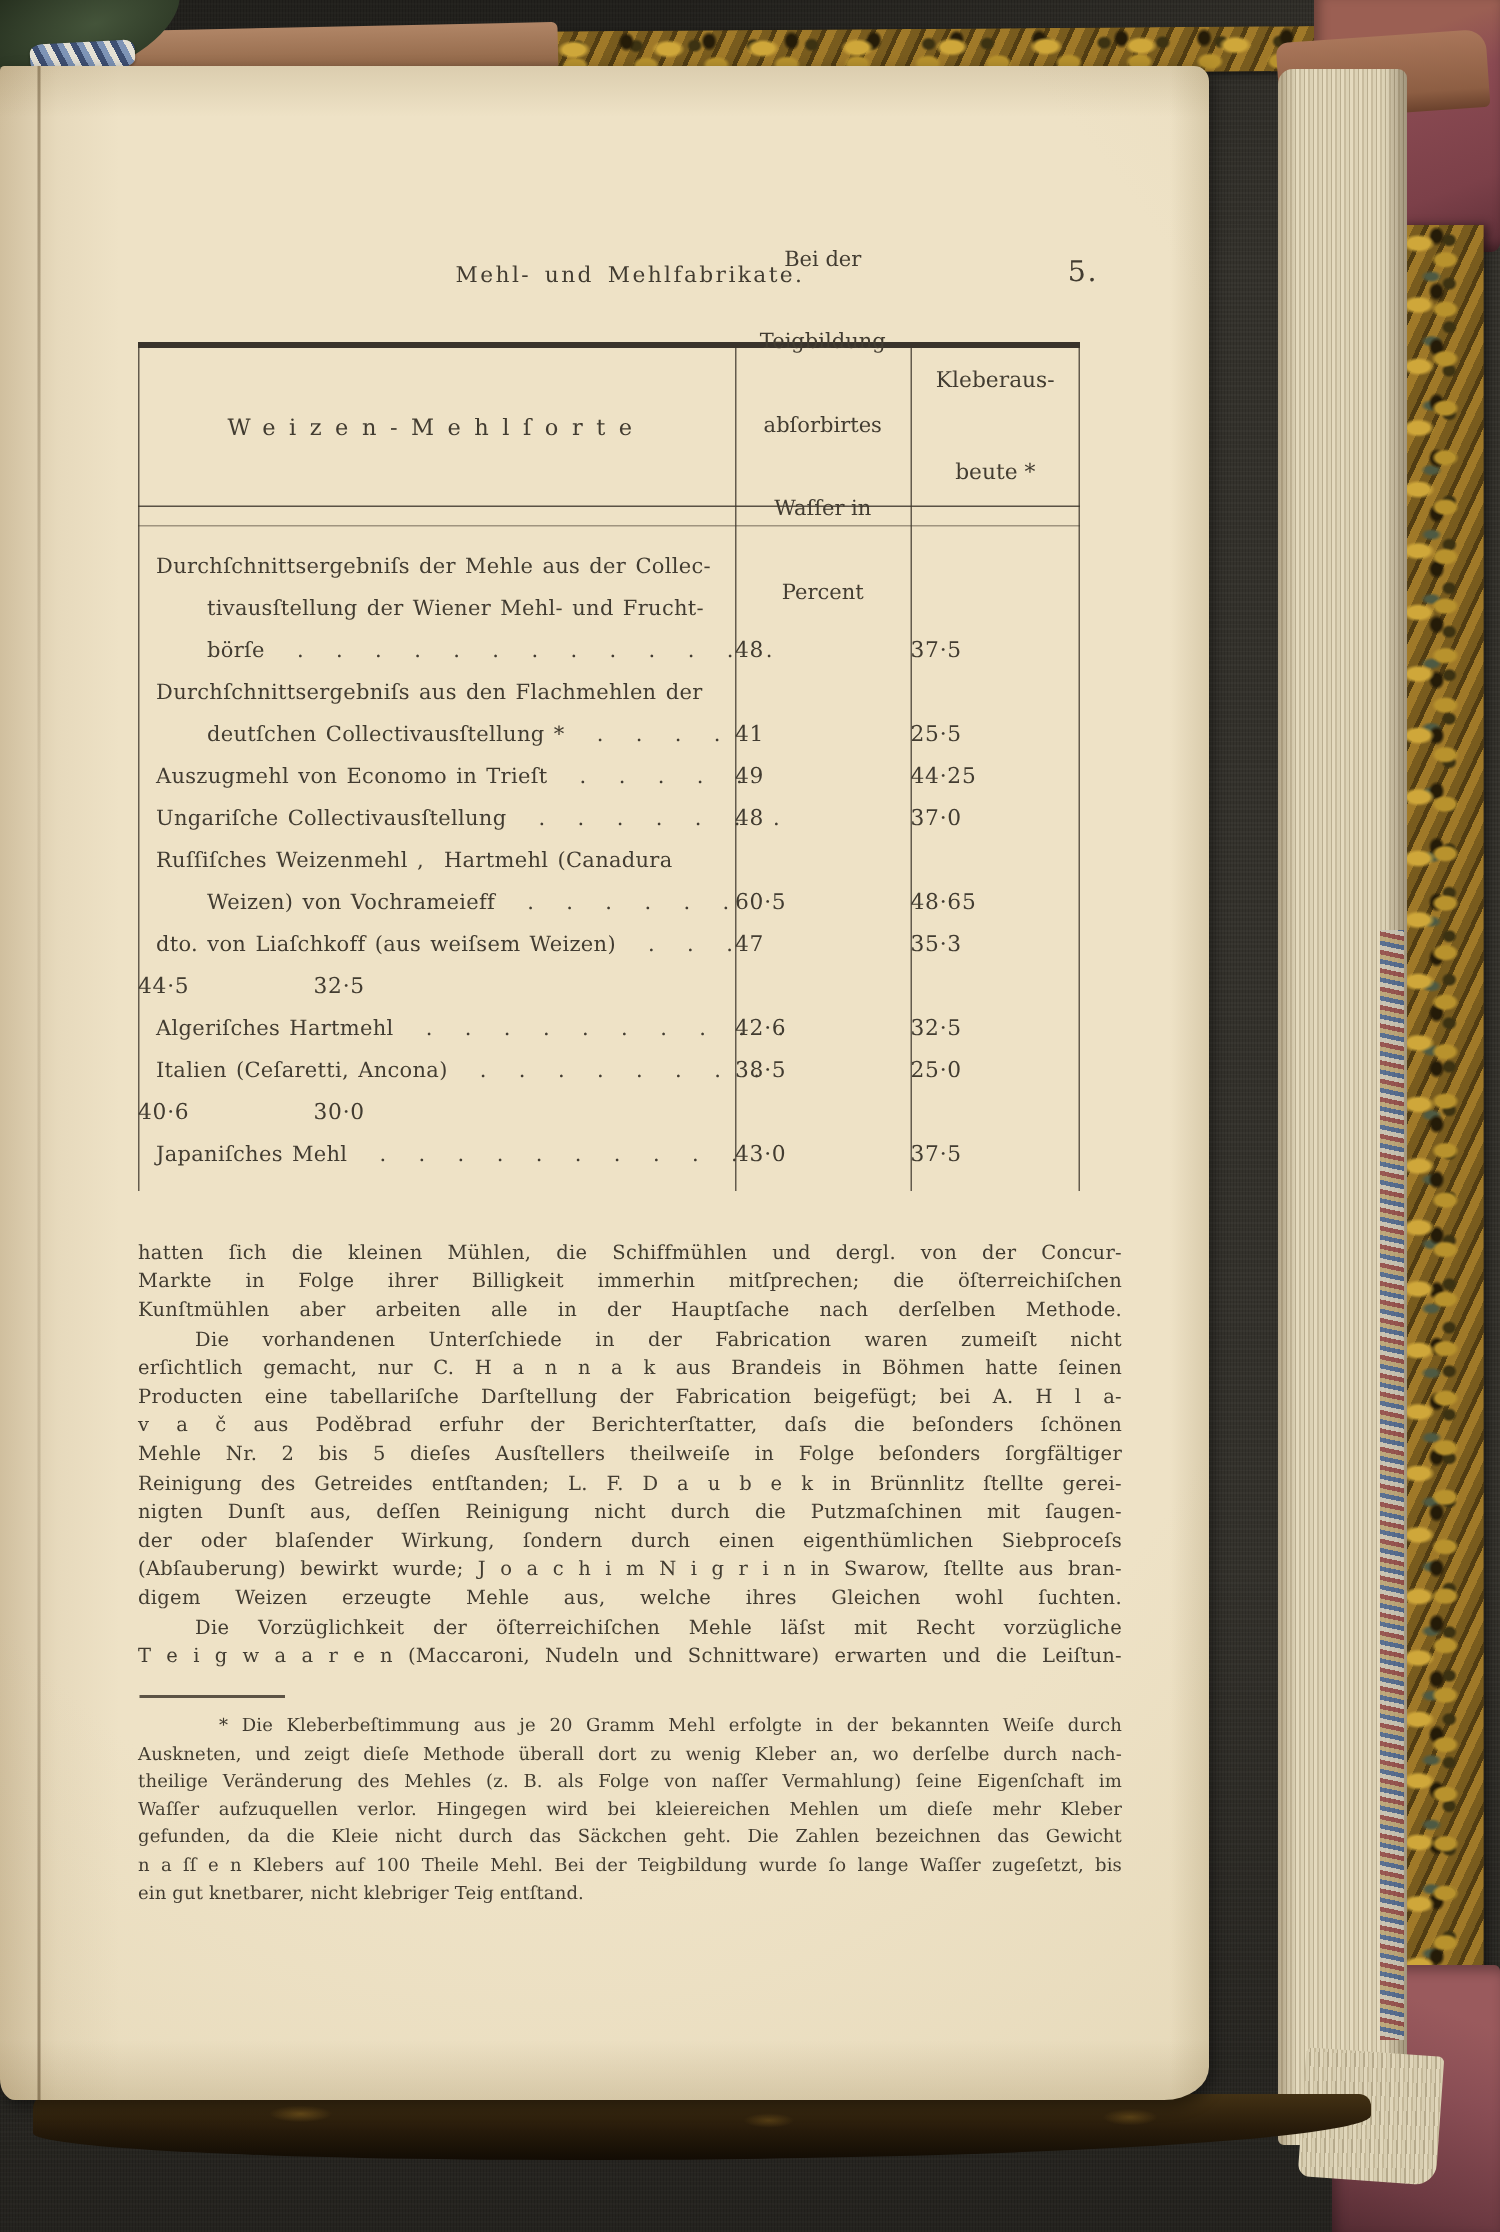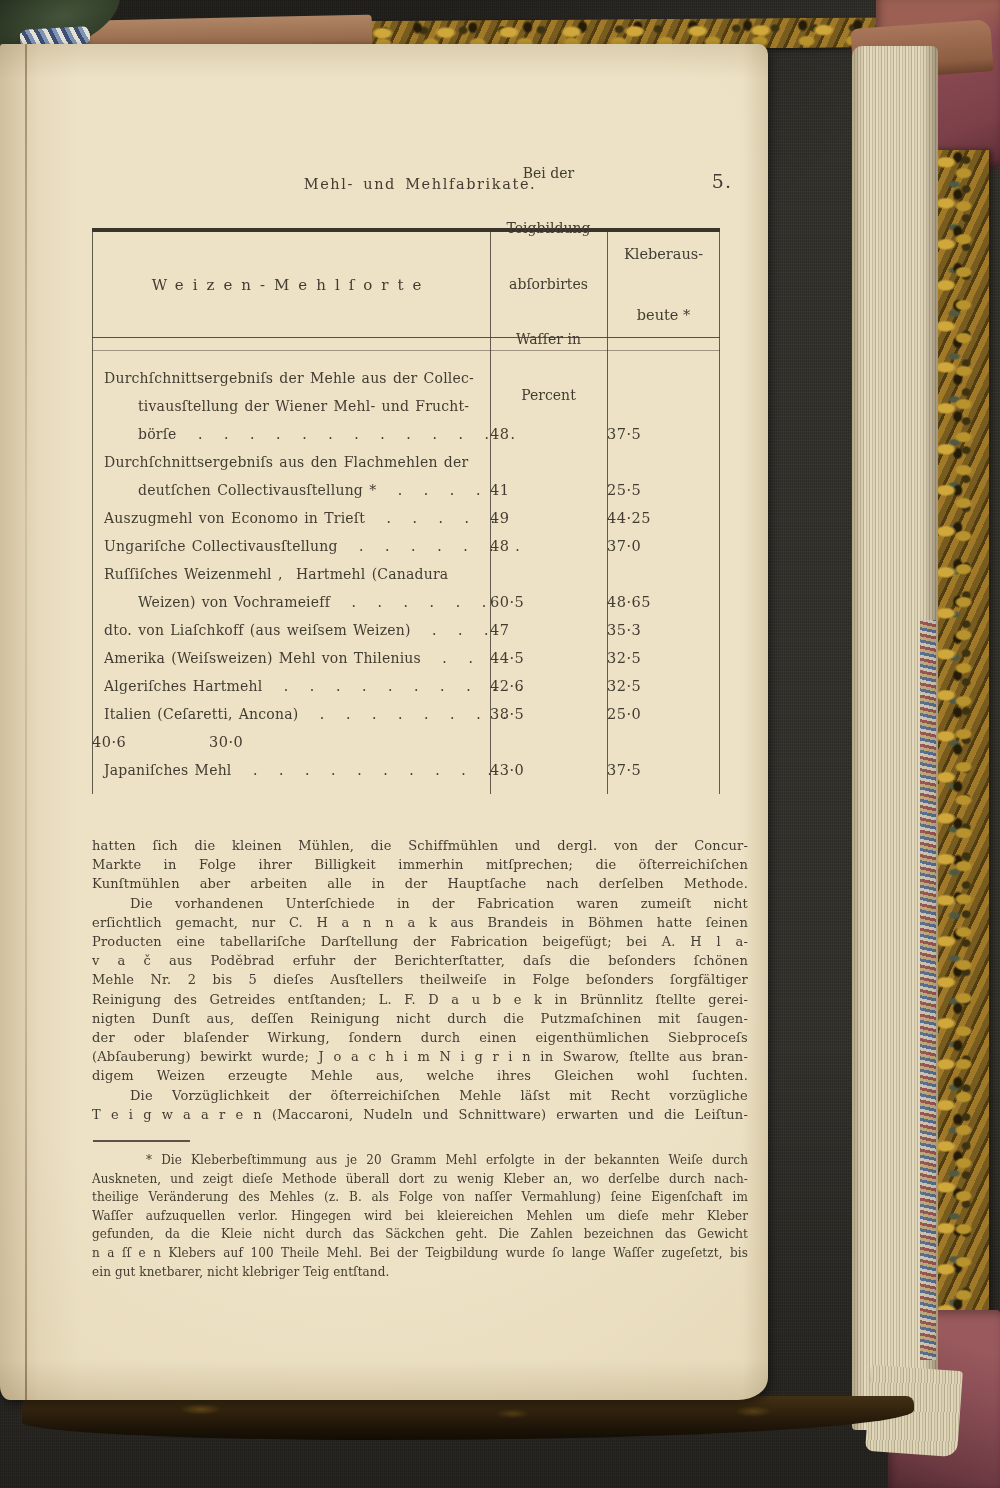--- a/index.html
+++ b/index.html
@@ -65,20 +65,21 @@
     background:
       linear-gradient(90deg, rgba(130,100,55,.28), rgba(130,100,55,.07) 38px, rgba(0,0,0,0) 80px),
       linear-gradient(270deg, rgba(140,120,75,.22), rgba(0,0,0,0) 26px),
       linear-gradient(180deg, rgba(120,95,50,.16), rgba(0,0,0,0) 34px),
       linear-gradient(0deg, rgba(120,95,50,.18), rgba(0,0,0,0) 40px),
       radial-gradient(ellipse 120% 90% at 45% 40%, #eee2c6 0 55%, #e5d8b8 85%, #ddcdab),
       #e9ddc0;
     border-radius:3px 10px 30px 10px/3px 10px 22px 14px;
     box-shadow:2px 4px 10px rgba(0,0,0,.45);
     color:#423c31;
+    padding-left:38px;
   }
   .crease{position:absolute;left:25px;top:0;bottom:0;width:2px;
     background:linear-gradient(180deg,rgba(95,75,45,.5),rgba(95,75,45,.12) 35%,rgba(95,75,45,.2) 70%,rgba(95,75,45,.55));}
   .content{position:absolute;left:92px;top:132px;width:656px;}
   
   .rh{position:relative;height:22px;}
   .rh-title{display:block;text-align:center;font-size:14.5px;letter-spacing:1.6px;word-spacing:3px;}
   .rh-num{position:absolute;right:16px;top:-6px;font-size:19px;letter-spacing:1px;}
   
   .ftable{position:relative;width:628px;margin-top:30px;border-top:4px solid #39332b;}
@@ -94,21 +95,21 @@
   .th3 .ln{font-size:14.5px;line-height:25px;}
   .hgap{height:12px;border-bottom:1px solid rgba(80,70,55,.5);}
   .tbody{padding:13px 0 10px;}
   .trow{display:flex;align-items:flex-end;}
   .tlabel{width:398px;box-sizing:border-box;padding-left:12px;padding-right:4px;font-size:14px;}
   .tlabel .ln{line-height:28px;text-align:left;letter-spacing:.2px;word-spacing:1.5px;white-space:nowrap;}
   .tlabel .ln:not(:first-child){padding-left:34px;}
   .tval{width:117px;font-size:14.5px;line-height:28px;letter-spacing:.5px;}
   .tval2{width:113px;}
   
-  .bodytext{margin-top:42px;}
+  .bodytext{margin-top:32px;}
   .para .ln{font-size:13px;line-height:19.2px;letter-spacing:.2px;text-align:justify;text-align-last:justify;}
   .para.indent .ln:first-child{text-indent:38px;}
   
   .fnrule{width:97px;border-top:2px solid rgba(66,58,46,.85);margin:16px 0 9px 1px;}
   .footnote .ln{font-size:12px;line-height:18.6px;letter-spacing:.1px;text-align:justify;text-align-last:justify;}
   .footnote .ln:first-child{text-indent:54px;}
   .footnote .ln:last-child{text-align-last:left;}
 </style>
 </head>
 <body>
@@ -202,23 +203,20 @@
           <div class="tval tval2">48·65</div>
         </div>
         <div class="trow">
           <div class="tlabel">
               <div class="ln">dto. von Liaſchkoff (aus weiſsem Weizen)  .  .  .</div>
             </div>
           <div class="tval">47</div>
           <div class="tval tval2">35·3</div>
         </div>
         <div class="trow">
-          <div class="tlabel">
-              <div class="ln">Amerika (Weiſsweizen) Mehl von Thilenius  .  .</div>
-            </div>
           <div class="tval">44·5</div>
           <div class="tval tval2">32·5</div>
         </div>
         <div class="trow">
           <div class="tlabel">
               <div class="ln">Algeriſches Hartmehl  .  .  .  .  .  .  .  .  .  .</div>
             </div>
           <div class="tval">42·6</div>
           <div class="tval tval2">32·5</div>
         </div>

